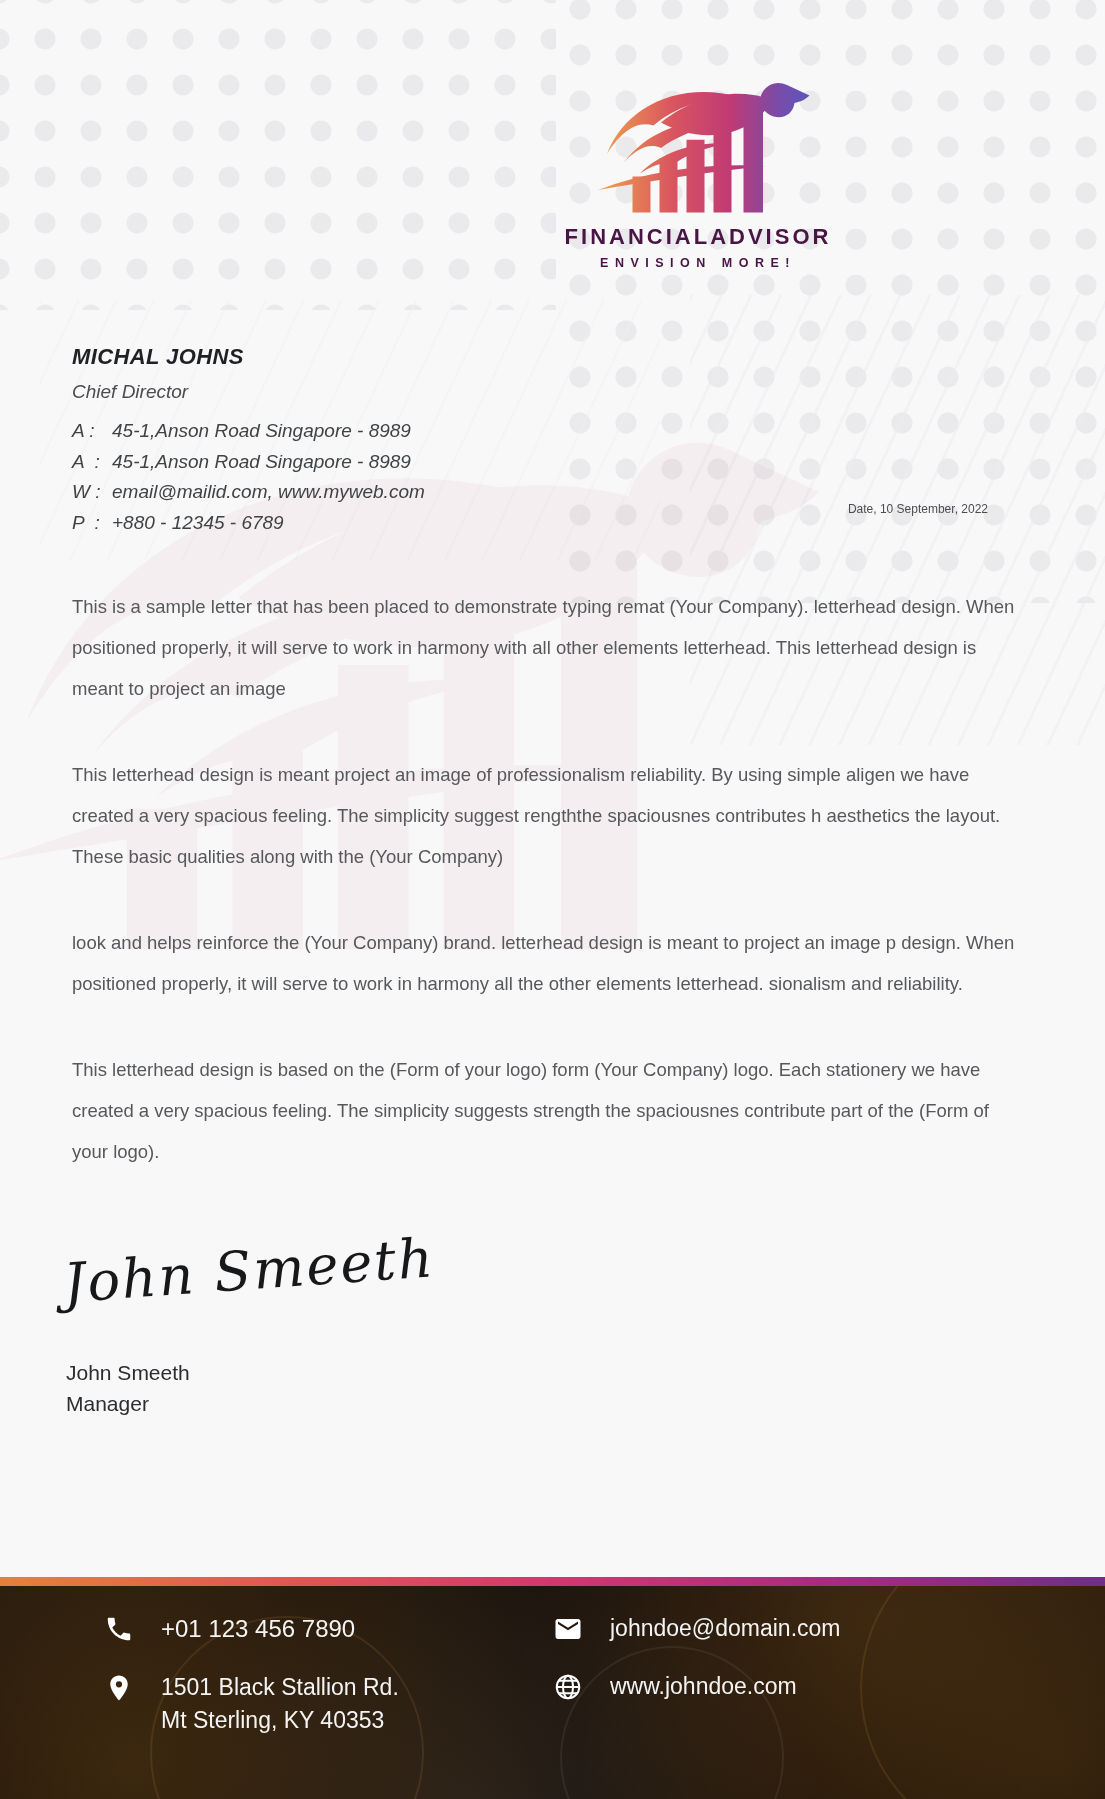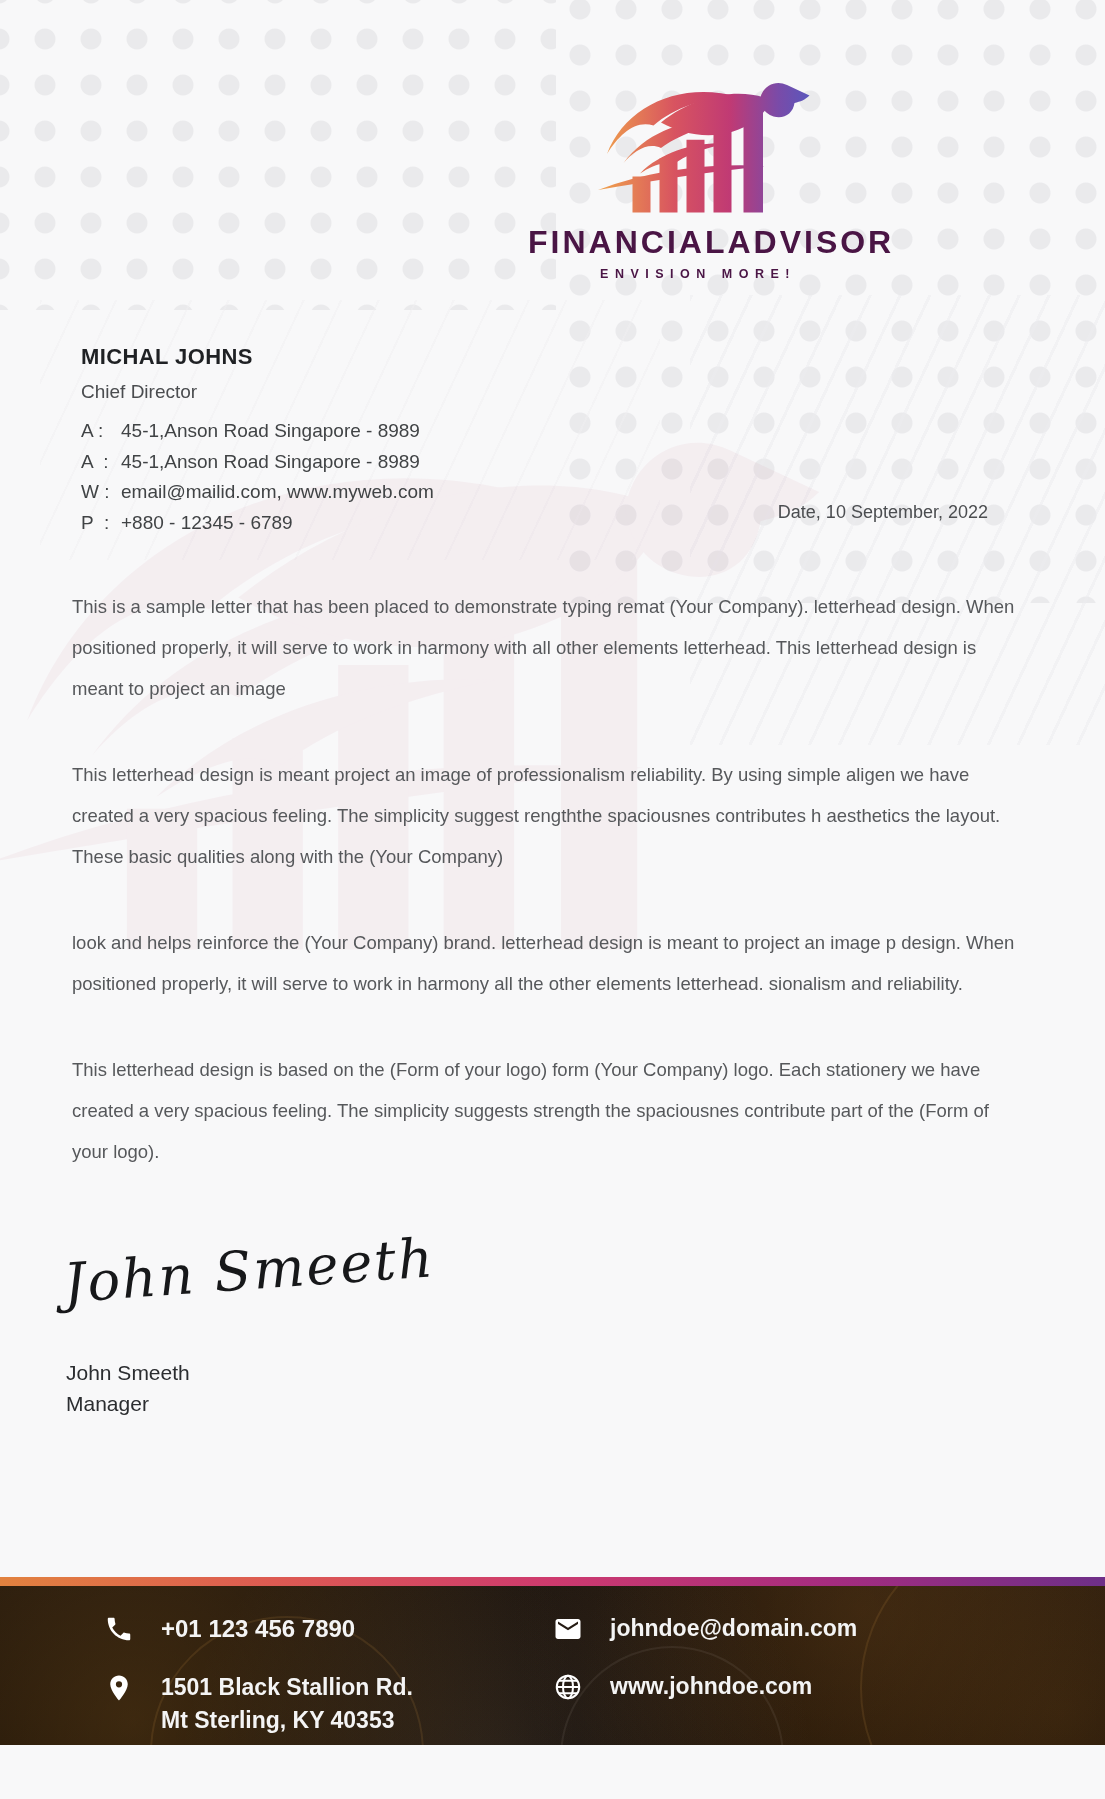--- a/index.html
+++ b/index.html
@@ -28,64 +28,63 @@
     background-image:repeating-linear-gradient(115deg, #f0eff1 0 2px, rgba(0,0,0,0) 2px 34px);
     opacity:.45; pointer-events:none;
   }
   .watermark { position:absolute; left:-55px; top:392px; width:880px; height:587px; opacity:.065; pointer-events:none; }
   .watermark path, .watermark rect { fill:#c06a85; }
 
   
   .logo-block { position:absolute; left:528px; top:70px; width:340px; text-align:center; }
   .logo-eagle { display:block; margin:0 auto; }
   .logo-name {
-    margin-top:4px; font-size:32px; font-weight:800; letter-spacing:3px;
+    margin-top:4px; font-size:22px; font-weight:800; letter-spacing:3px;
     color:#4a1545;
   }
   .logo-tagline {
     margin-top:6px; font-size:12.5px; font-weight:700; letter-spacing:6.5px;
     color:#4a1545;
   }
 
   
-  .sender { position:absolute; left:81px; top:344px; }
+  .sender { position:absolute; left:72px; top:344px;font-style:italic; }
   .sender-name { font-size:22px; font-weight:bold; color:#1f2124; letter-spacing:.4px; margin-bottom:11px; }
   .sender-title { font-size:19px; color:#4a4c4f; margin-bottom:13px; }
   .info-line { display:flex; font-size:19px; color:#404345; line-height:30.5px; }
   .info-label { white-space:pre; min-width:40px; }
 
   
-  .letter-date { position:absolute; left:718px; top:502px; width:270px; text-align:right; font-size:18px; color:#4b4d50; }
+  .letter-date { position:absolute; left:718px; top:502px; width:270px; text-align:right; font-size:12px; color:#4b4d50; }
 
   
   .letter-body { position:absolute; left:72px; top:586px; width:948px; }
   .letter-body p { margin:0 0 45px 0; font-size:18.5px; line-height:41px; color:#56585b; }
 
   
   .sig-block { position:absolute; left:66px; top:1252px; }
   .sig-script {
     font-family:"DejaVu Serif", serif; font-style:italic;
     font-size:54px; color:#17181a; transform:rotate(-4deg); transform-origin:left bottom;
     letter-spacing:2px;
   }
   .sig-name { margin-top:46px; font-size:21px; color:#2b2d30; }
   .sig-role { margin-top:7px;  font-size:21px; color:#2b2d30; }
 
   
   .footer { position:absolute; left:0; bottom:0; width:1105px; height:222px; }
   .footer-accent { height:9px; background:linear-gradient(90deg,#e2823f,#dd5a52,#ce3a6e,#a62c80,#6e2f88); }
   .footer-dark {
-    position:relative; height:159px; overflow:hidden; color:#f4f4f4;
+    position:relative; height:213px; overflow:hidden; color:#f4f4f4;
     background:
       radial-gradient(circle at 12% 85%, rgba(125,85,30,.40), rgba(0,0,0,0) 45%),
       radial-gradient(circle at 45% 125%, rgba(165,155,145,.16), rgba(0,0,0,0) 50%),
       radial-gradient(circle at 78% 15%, rgba(110,70,25,.33), rgba(0,0,0,0) 40%),
       radial-gradient(circle at 96% 80%, rgba(130,85,30,.30), rgba(0,0,0,0) 45%),
       linear-gradient(#18100a,#110a05);
-    font-weight: bold;
   }
   .coin { position:absolute; border-radius:50%; border:2px solid rgba(205,150,70,.14); pointer-events:none; }
   .coin-1 { left:150px; top:30px;  width:270px; height:270px; }
   .coin-2 { left:860px; top:-60px; width:320px; height:320px; }
   .coin-3 { left:560px; top:60px;  width:220px; height:220px; border-color:rgba(190,180,170,.10); }
 
   .f-item { position:absolute; display:flex; align-items:flex-start; }
   .f-icon { flex:0 0 auto; margin-top:2px; }
   .f-text { margin-left:27px; font-size:23px; line-height:33px; }
   .f-phone   { left:104px; top:26px; }

